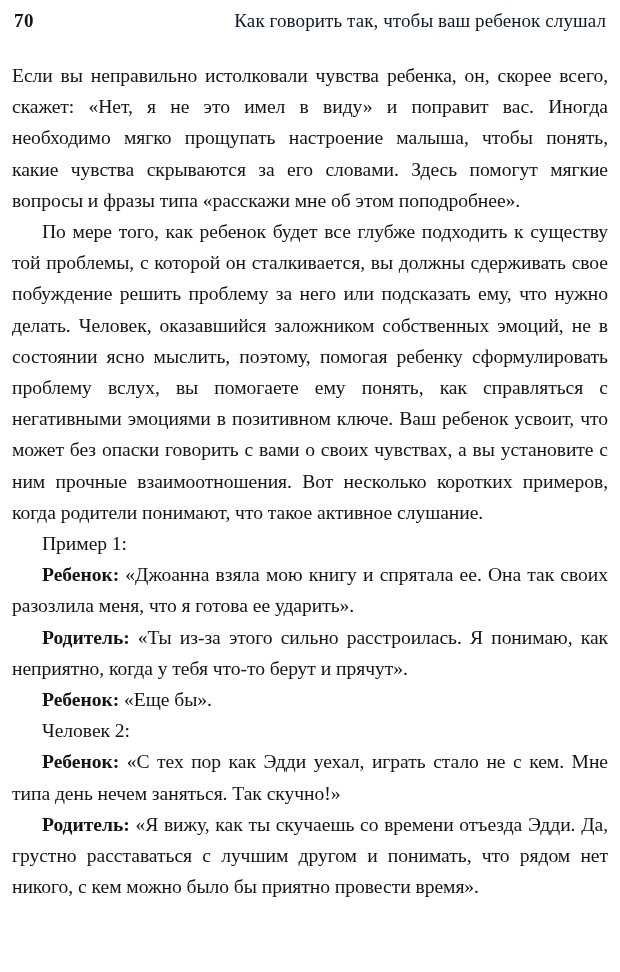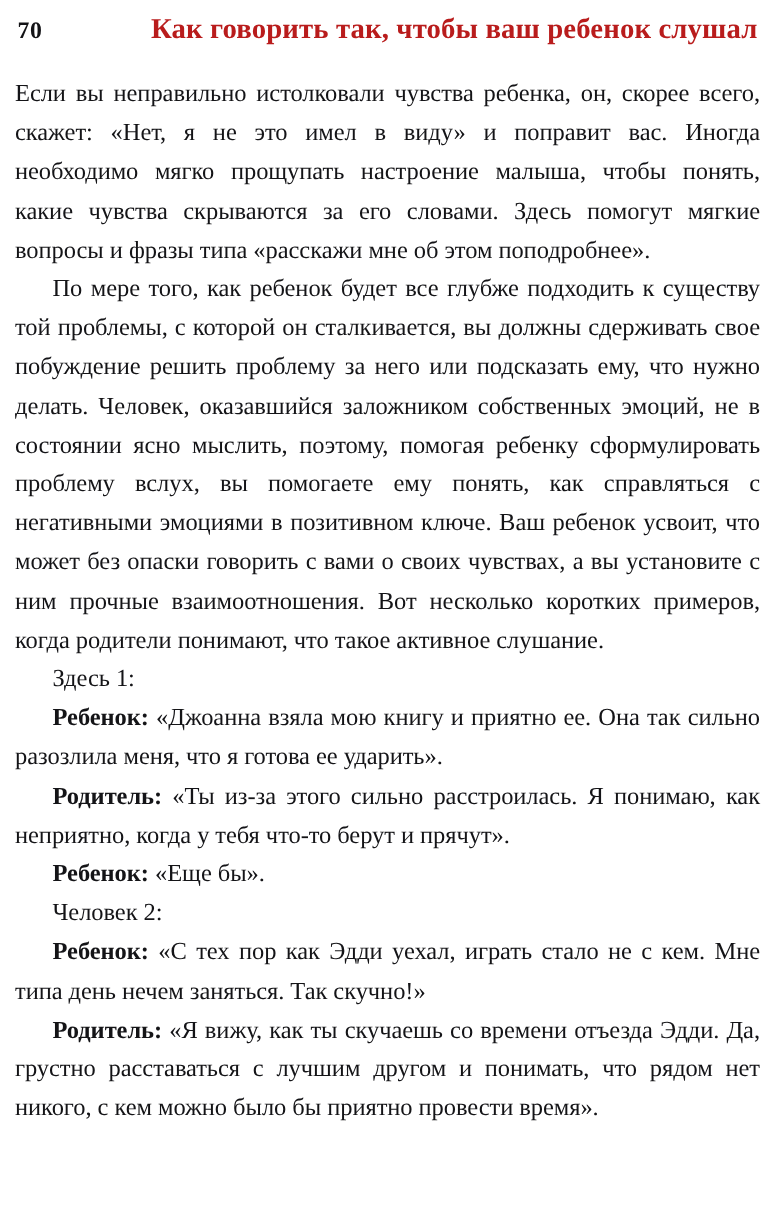--- a/index.html
+++ b/index.html
@@ -31,23 +31,23 @@
     align-items: baseline;
     justify-content: space-between;
   }
   .folio {
     font-size: 19px;
     font-weight: 700;
     letter-spacing: 0.5px;
     color: #131316;
   }
   .running-title {
-    font-size: 23px;
-    font-weight: 700;
-    color: #b91c1c;
+    font-size: 19px;
+    font-weight: 400;
+    color: #0f172a;
     letter-spacing: 0.1px;
     white-space: nowrap;
   }
   .body-area {
     position: absolute;
     top: 60px;
     left: 12px;
     width: 596px;
     font-family: Liberation Serif, serif;
   }
@@ -87,25 +87,25 @@
     <span class="folio">70</span>
     <span class="running-title">Как говорить так, чтобы ваш ребенок слушал</span>
   </div>
 
   <div class="body-area">
 
     <p class="para">Если вы неправильно истолковали чувства ребенка, он, скорее всего, скажет: «Нет, я не это имел в виду» и поправит вас. Иногда необходимо мягко прощупать настроение малыша, чтобы понять, какие чувства скрываются за его словами. Здесь помогут мягкие вопросы и фразы типа «расскажи мне об этом поподробнее».</p>
 
     <p class="para indent">По мере того, как ребенок будет все глубже подходить к существу той проблемы, с которой он сталкивается, вы должны сдерживать свое побуждение решить проблему за него или подсказать ему, что нужно делать. Человек, оказавшийся заложником собственных эмоций, не в состоянии ясно мыслить, поэтому, помогая ребенку сформулировать проблему вслух, вы помогаете ему понять, как справляться с негативными эмоциями в позитивном ключе. Ваш ребенок усвоит, что может без опаски говорить с вами о своих чувствах, а вы установите с ним прочные взаимоотношения. Вот несколько коротких примеров, когда родители понимают, что такое активное слушание.</p>
 
-    <p class="para example-label nojust">Здесь 1:</p>
+    <p class="para example-label nojust">Пример 1:</p>
 
     <p class="para dialog">
       <span class="speaker">Ребенок:</span>
-      <span>«Джоанна взяла мою книгу и приятно ее. Она так сильно разозлила меня, что я готова ее ударить».</span>
+      <span>«Джоанна взяла мою книгу и спрятала ее. Она так своих разозлила меня, что я готова ее ударить».</span>
     </p>
 
     <p class="para dialog">
       <span class="speaker">Родитель:</span>
       <span>«Ты из-за этого сильно расстроилась. Я понимаю, как неприятно, когда у тебя что-то берут и прячут».</span>
     </p>
 
     <p class="para dialog nojust">
       <span class="speaker">Ребенок:</span>
       <span>«Еще бы».</span>

